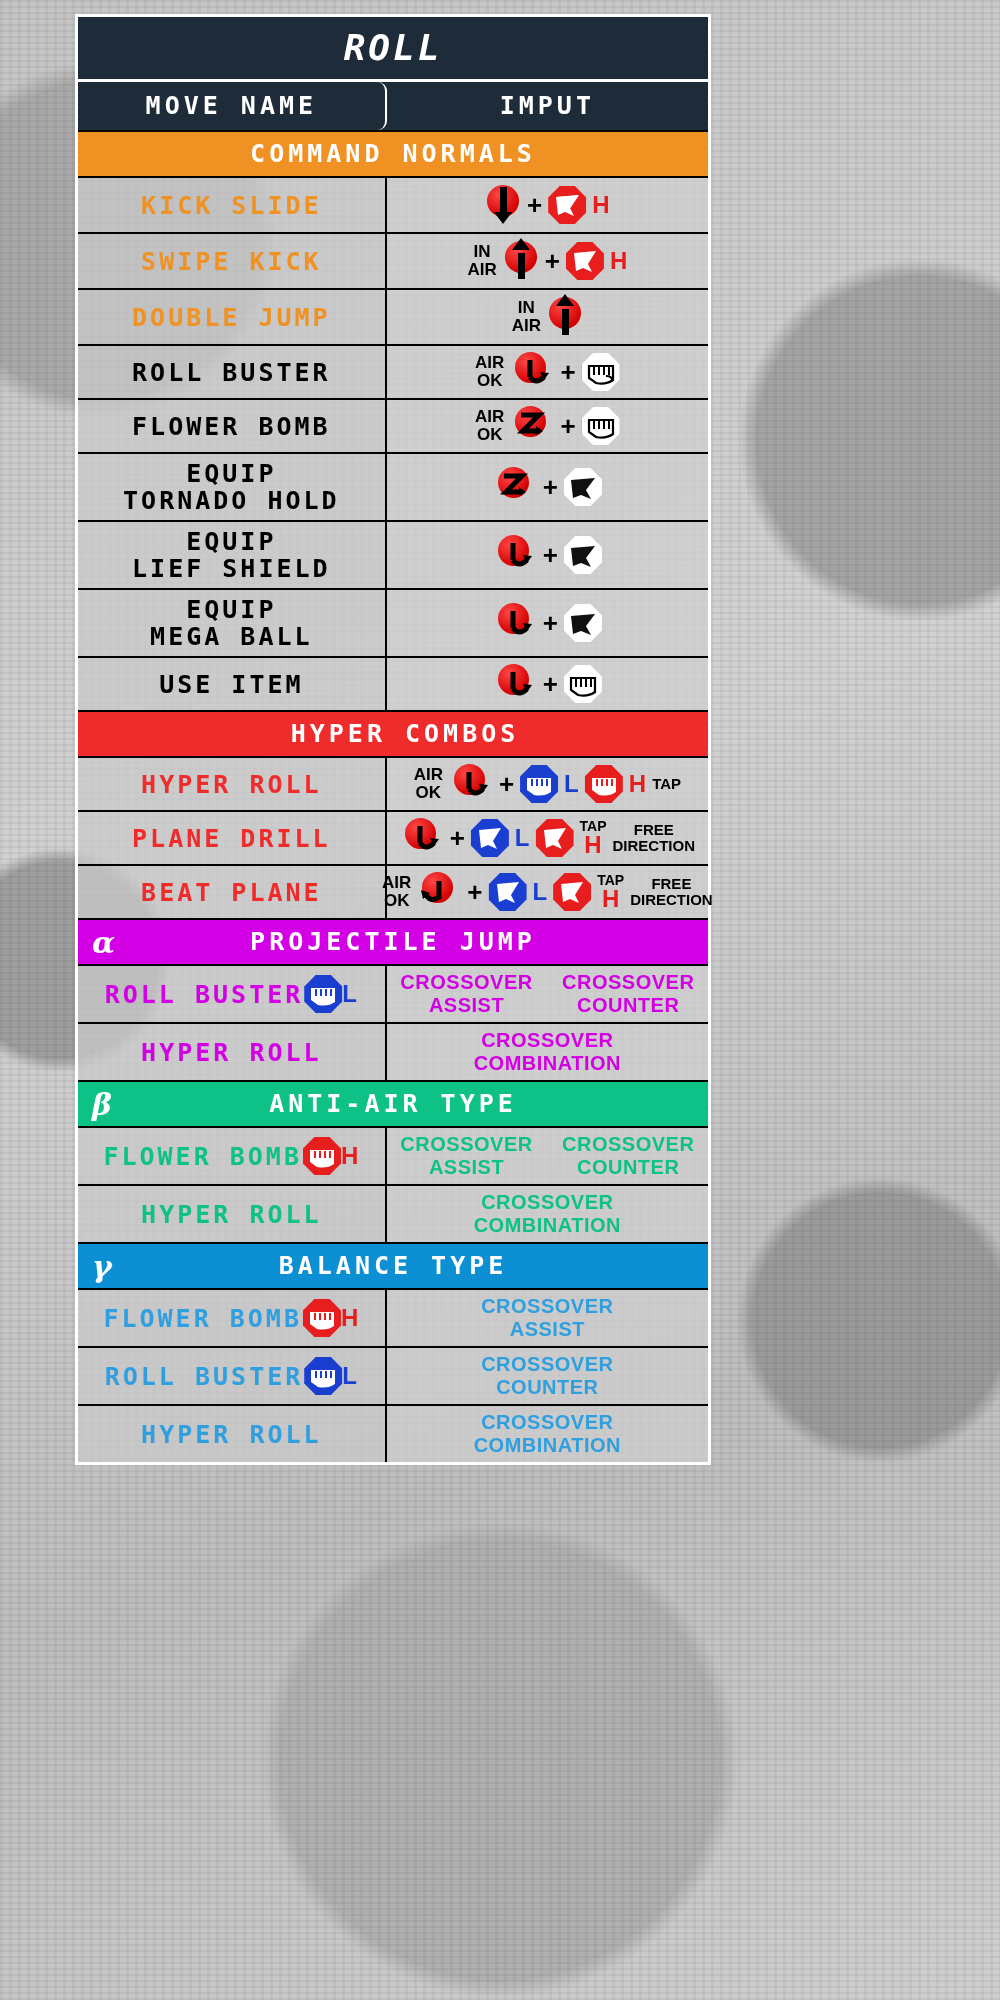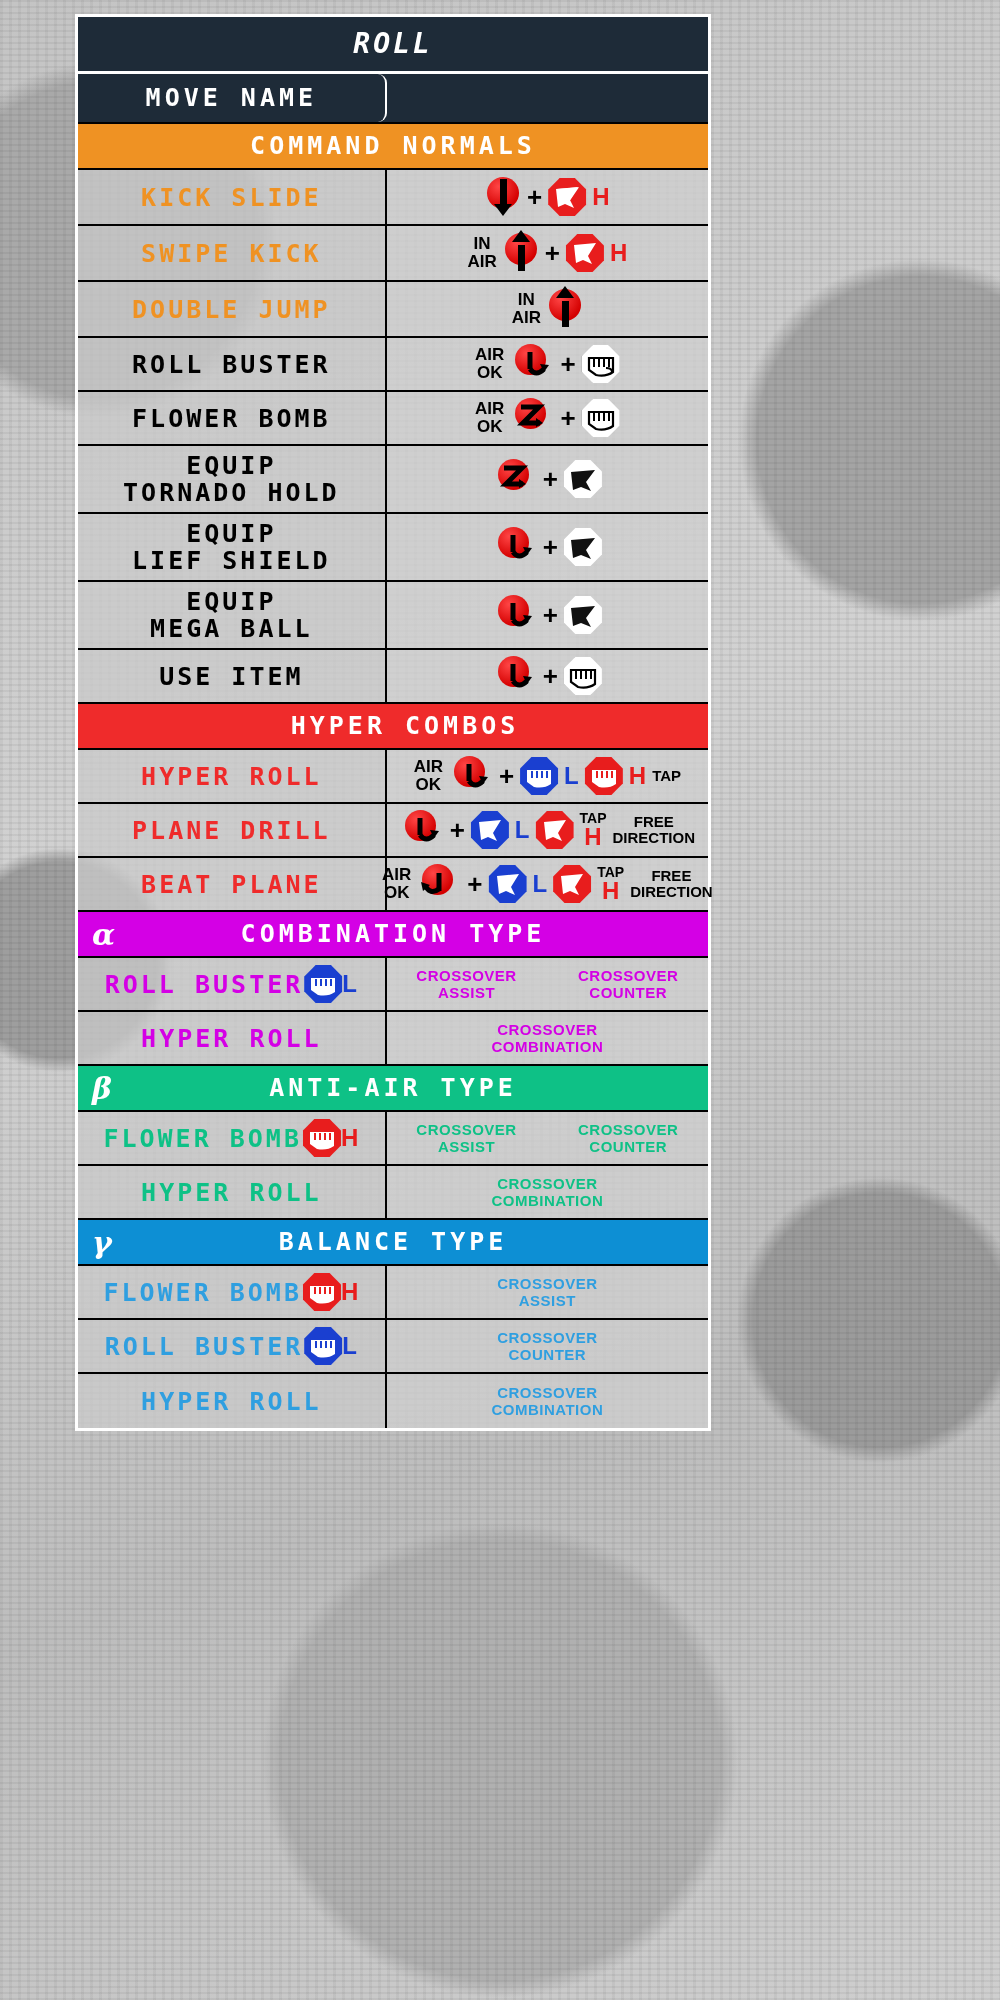--- a/index.html
+++ b/index.html
@@ -29,21 +29,21 @@
     left:75px; top:14px;
     width:636px;
     border:3px solid #ffffff;
     background:rgba(200,200,200,.55);
     z-index:3;
   }
   .title-bar {
     background:#1e2b38; color:#fff;
     text-align:center;
     font-style:italic; font-weight:bold;
-    font-size:28px; letter-spacing:3px;
+    font-size:36px; letter-spacing:3px;
     padding:10px 16px 11px;
     border-bottom:3px solid #fff;
   }
   .col-head {
     display:flex;
     background:#1e2b38; color:#fff;
     border-bottom:2px solid #000;
   }
   .col-head > div {
     font-size:25px; font-weight:bold; letter-spacing:4px;
@@ -95,21 +95,21 @@
   }
   .mv.orange{color:#ef9223;}
   .mv.black {color:#000;}
   .mv.red   {color:#ef2b2b;}
   .mv.magenta{color:#d400e5;}
   .mv.green {color:#0ec186;}
   .mv.blue  {color:#2f9fe0;}
 
   .assist-txt{
     font-family:"Liberation Sans", sans-serif;
-    font-weight:bold; font-size:15px; line-height:1.15;
+    font-weight:bold; font-size:20px; line-height:1.15;
     text-align:center; letter-spacing:.5px;
     white-space:pre-line;
   }
   .assist-pair{ display:flex; gap:14px; justify-content:center; width:100%; }
   .assist-pair > span{ flex:1; }
   .magenta-t{color:#d400e5;} .green-t{color:#0ec186;} .blue-t{color:#2f9fe0;}
 
   
   .icn { display:inline-block; vertical-align:middle; flex:0 0 auto; }
   .plus { font-family:"Liberation Sans",sans-serif; font-weight:bold; font-size:26px; color:#000; line-height:1; }
@@ -182,20 +182,21 @@
 <body>
 
 <div id="bg"></div>
 
 <div id="sheet">
 
   <div class="title-bar">ROLL</div>
 
   <div class="col-head">
     <div class="c1">MOVE NAME</div>
+    <div class="c2">IMPUT</div>
   </div>
 
   <div class="sect orange">
     <span>COMMAND NORMALS</span>
   </div>
 
   <div class="row">
     <div class="cell-name">
       <span class="mv orange">KICK SLIDE</span>
     </div>
@@ -512,21 +513,21 @@
         <span class="tap">TAP</span>
         <span class="strg red">H</span>
       </span>
       <span class="post">FREE
 DIRECTION</span>
     </div>
   </div>
 
   <div class="sect magenta">
     <span class="greek">α</span>
-    <span>COMBINATION TYPE</span>
+    <span>PROJECTILE JUMP</span>
   </div>
 
   <div class="row">
     <div class="cell-name">
       <span class="mv magenta">ROLL BUSTER</span>
       <span class="inline-btn">
         <span class="icn fist blue">
           <span class="oct"></span>
           <svg width="38" height="38" viewBox="0 0 38 38">
               <path d="M7 13 L31 13 L31 27 Q24 32 14 30 L7 25 Z" fill="#fff"></path>

